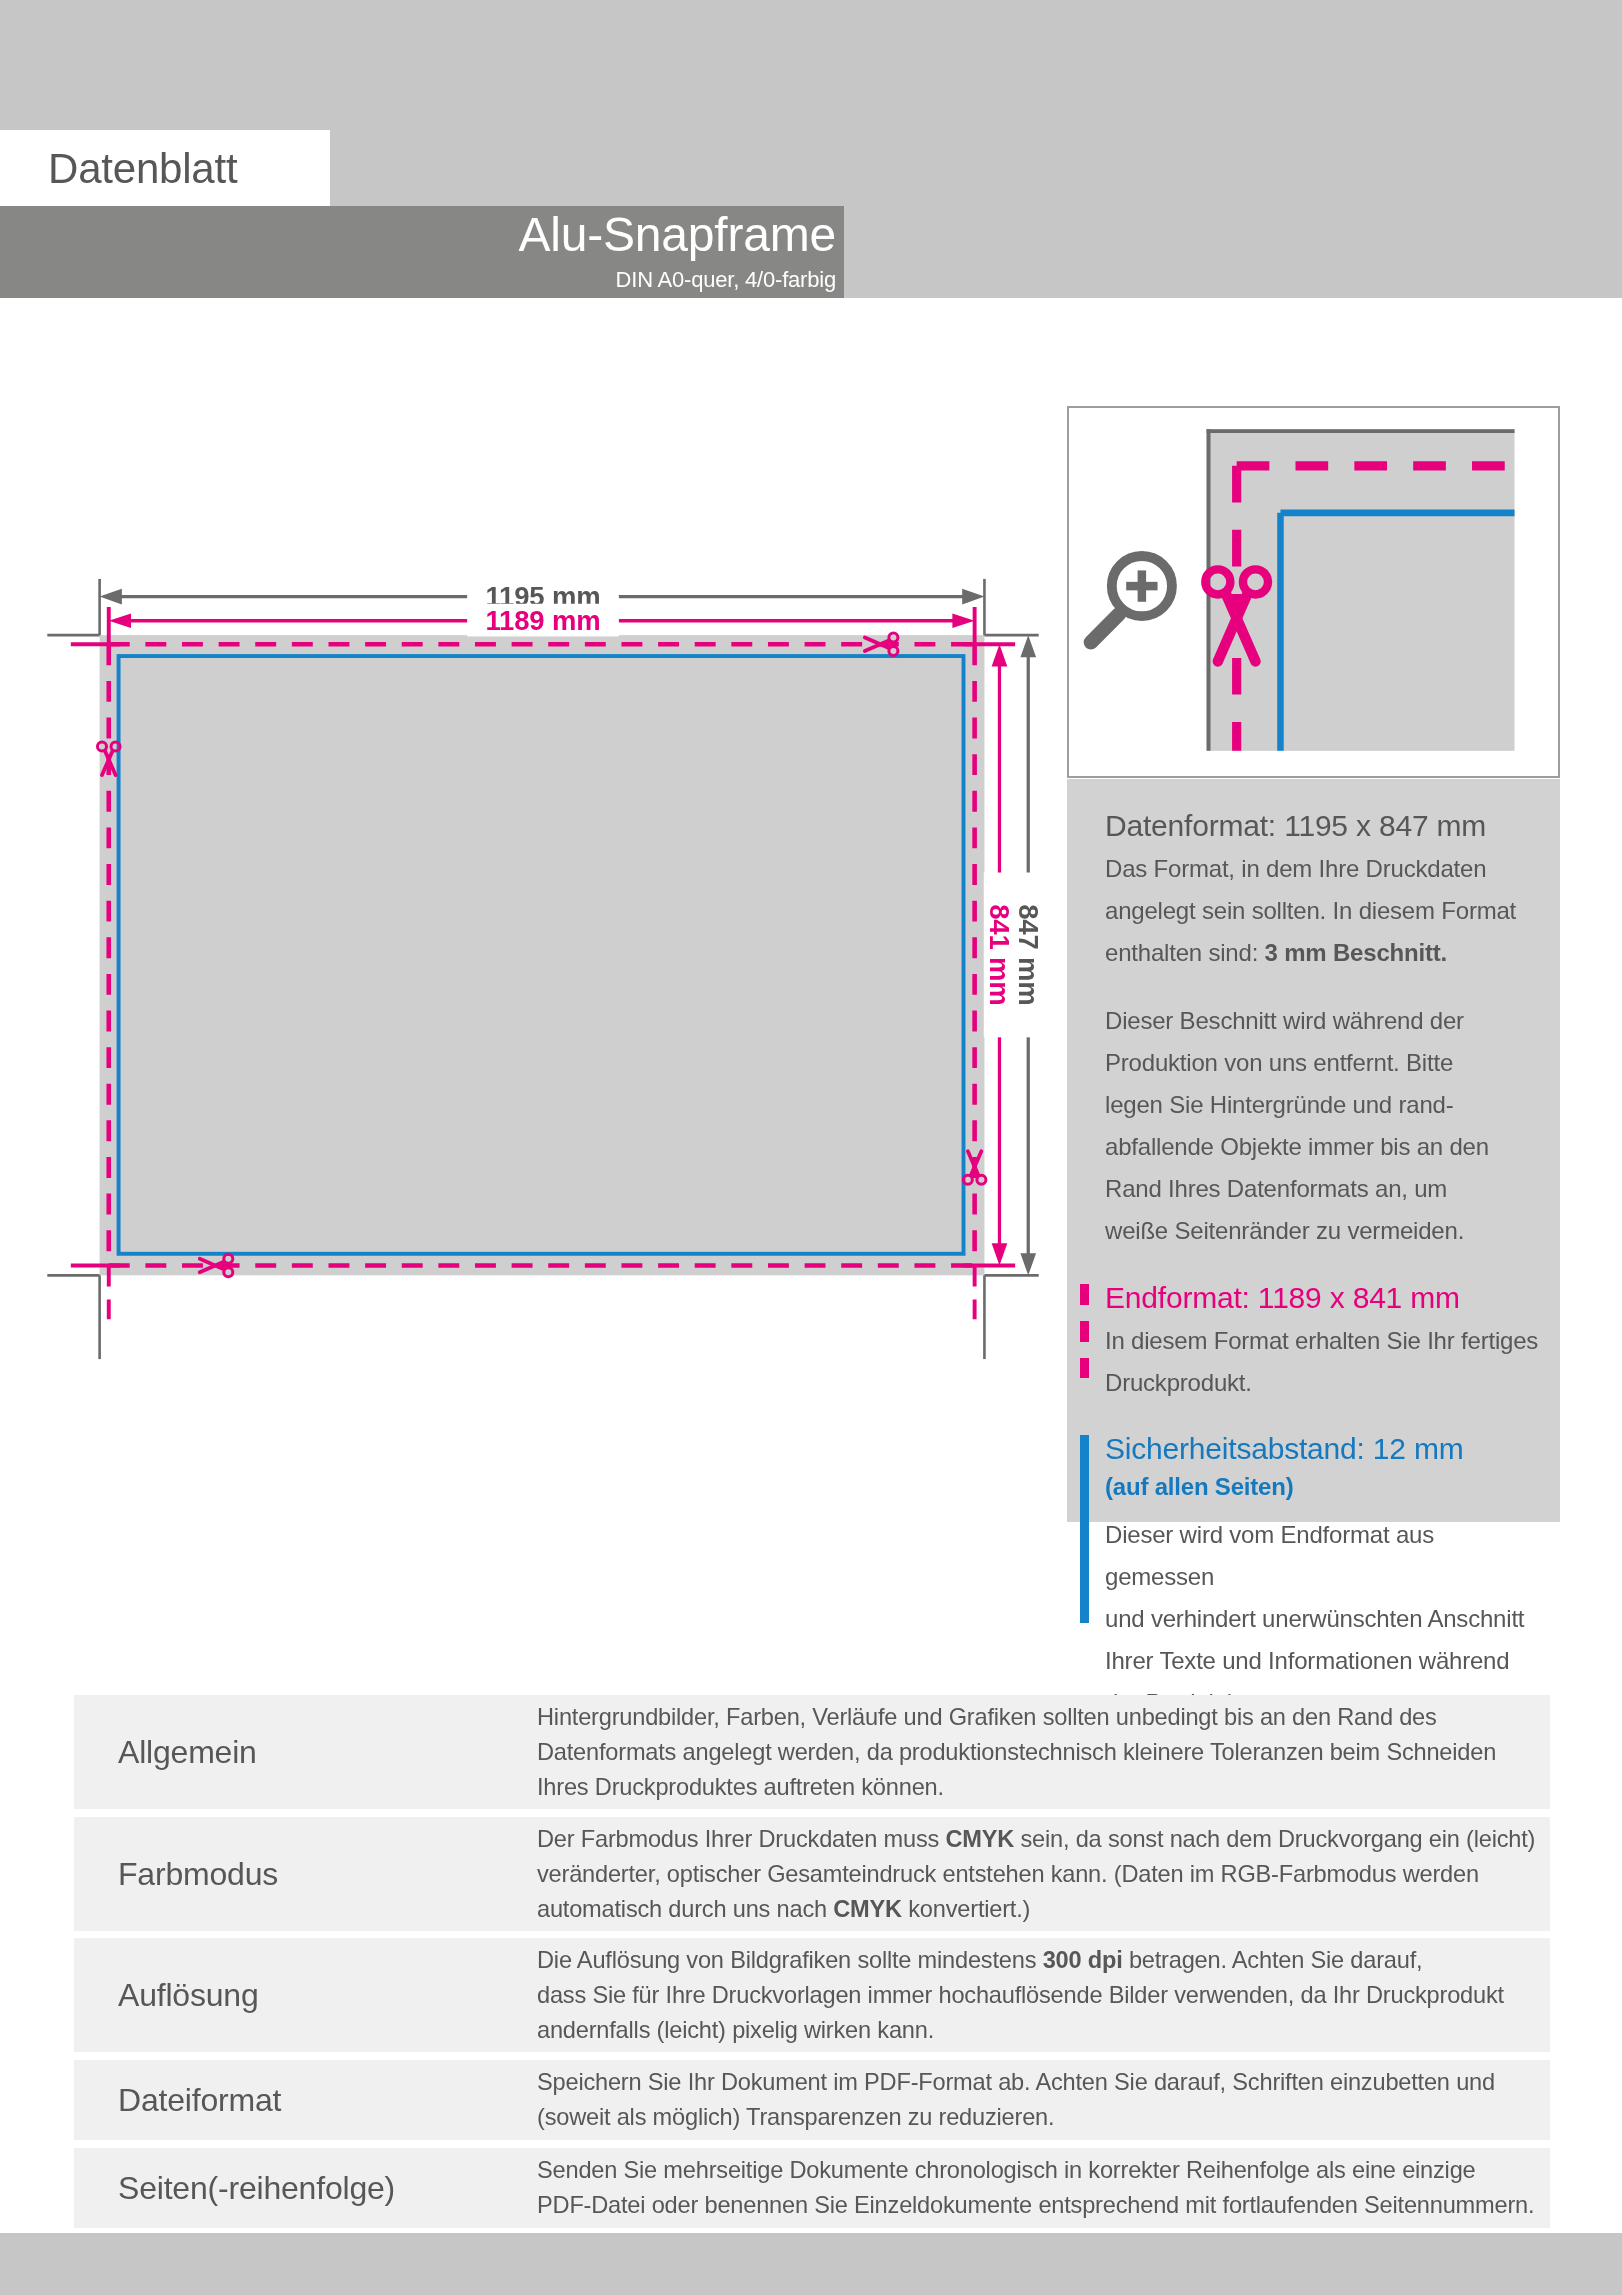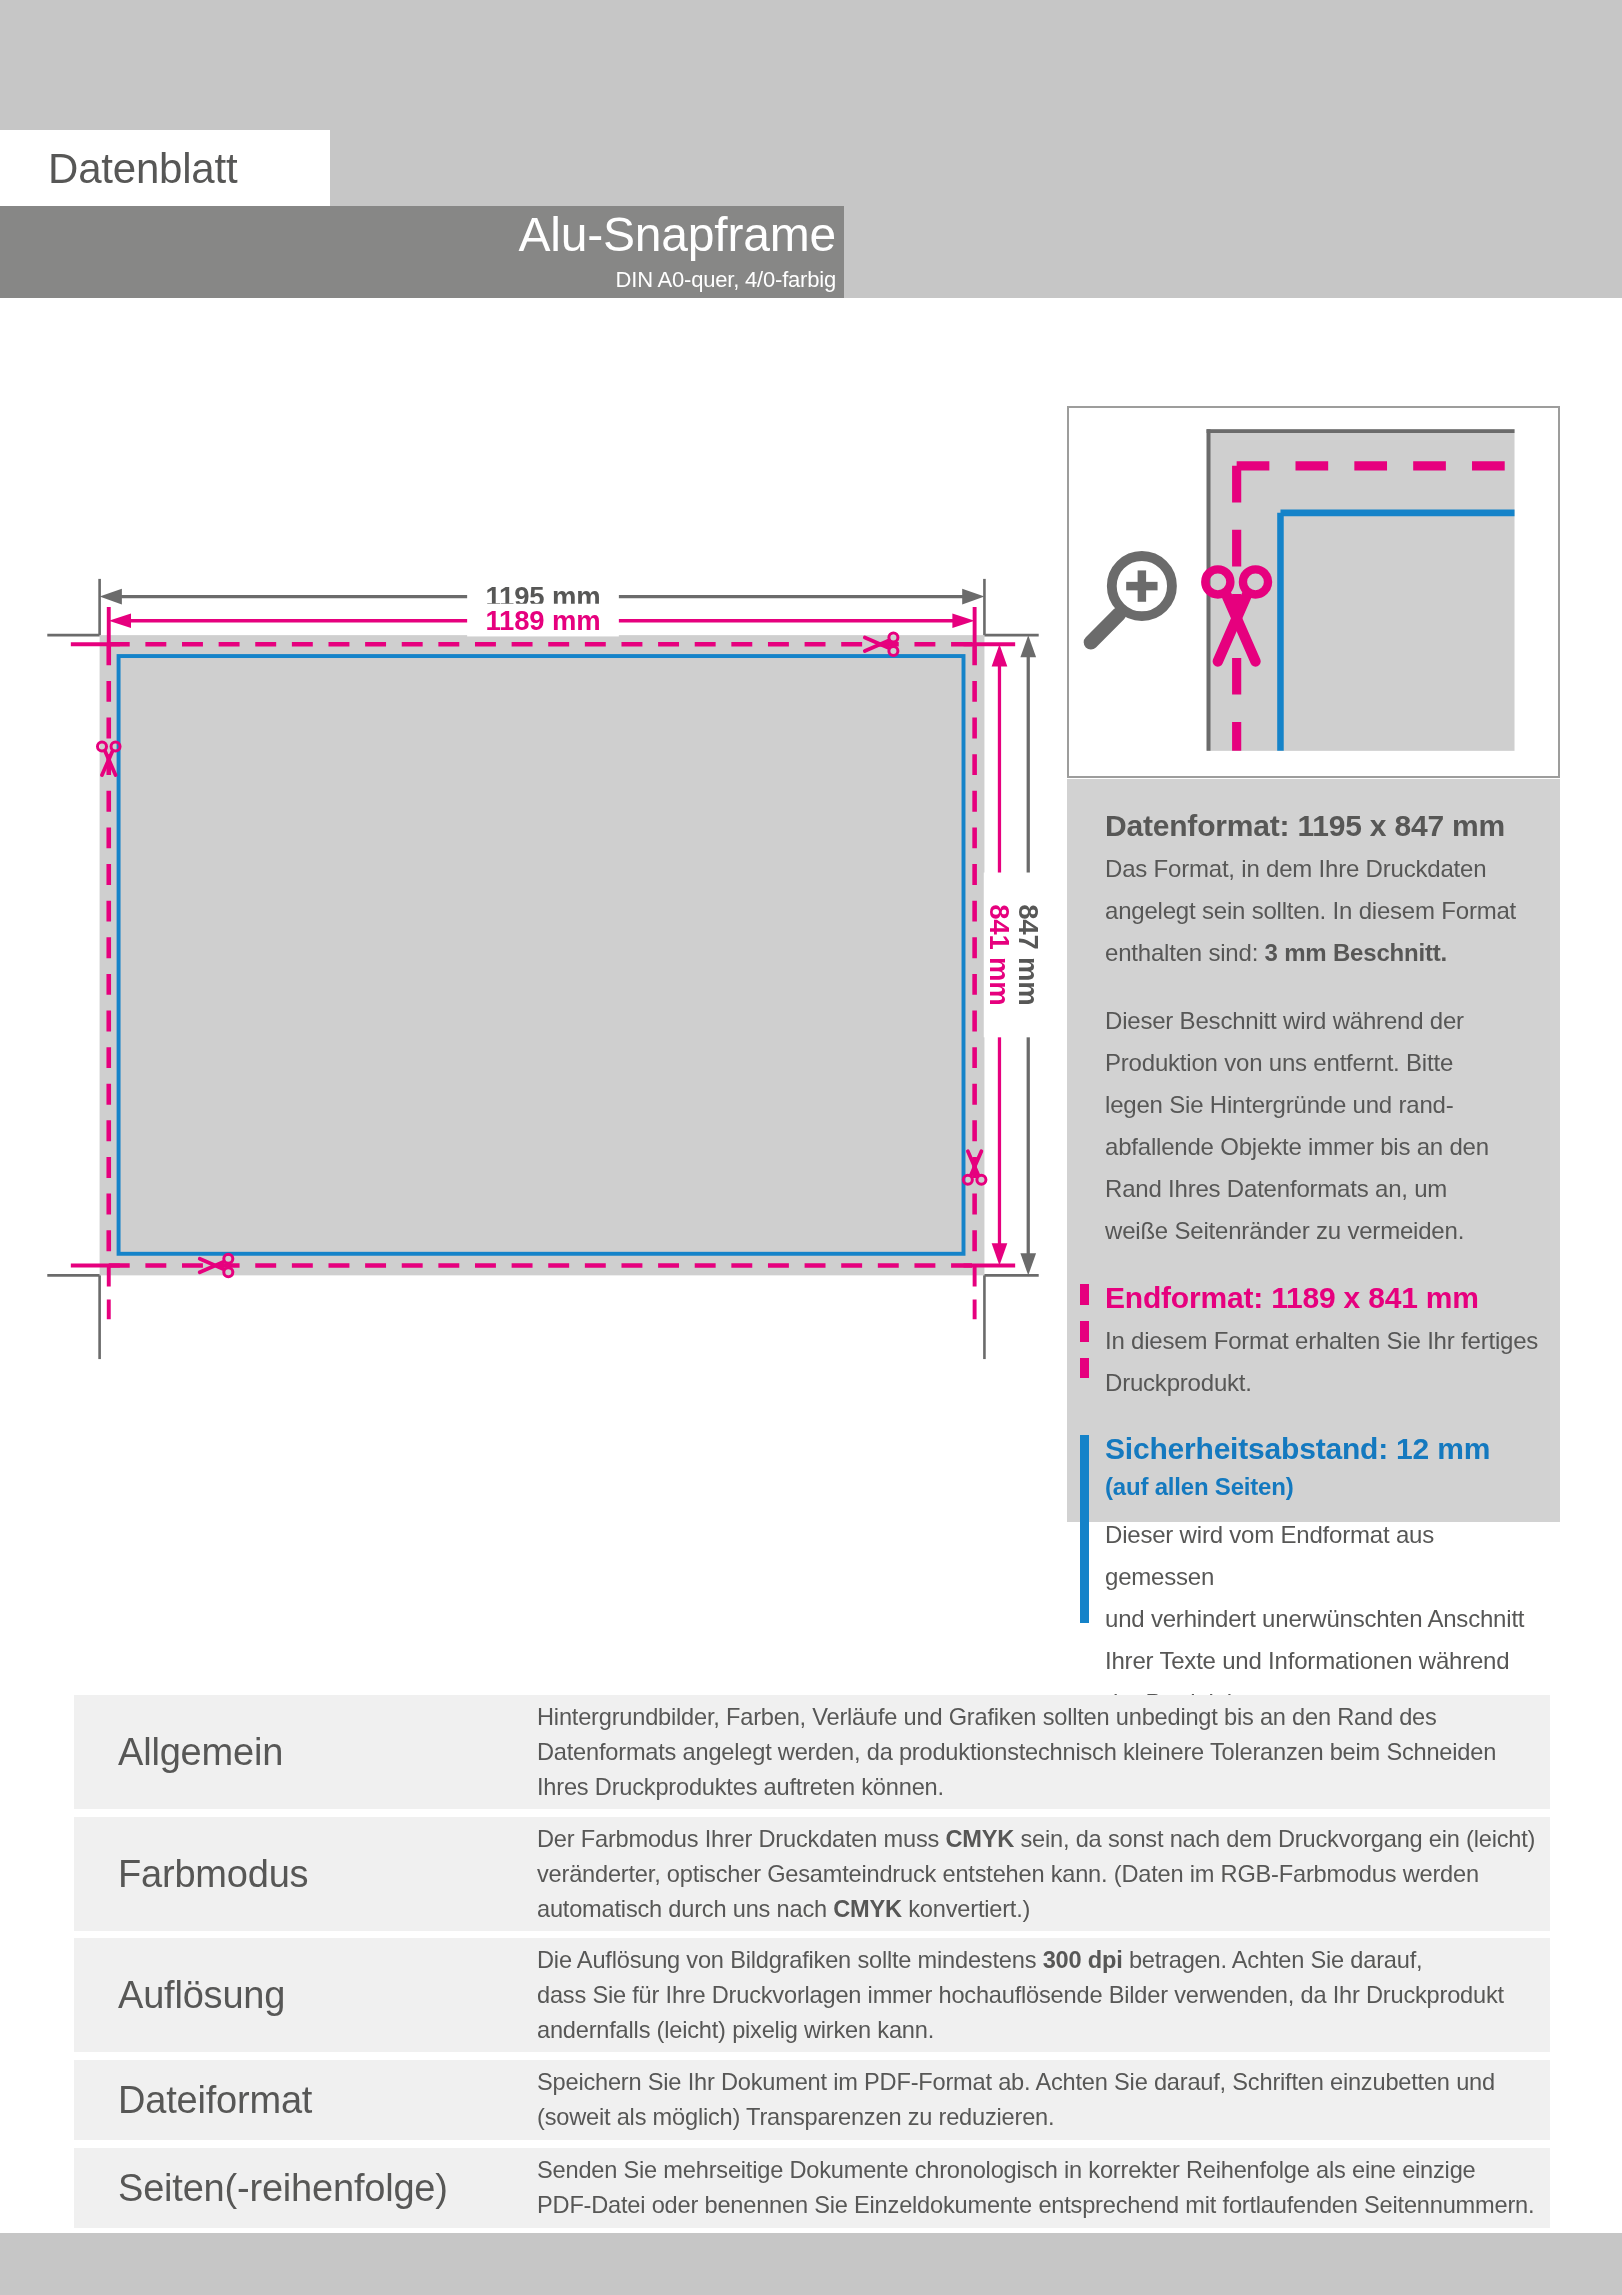--- a/index.html
+++ b/index.html
@@ -17,37 +17,37 @@
   .banner .l2{font-size:22px;line-height:33px;}
   
   .diagram-svg{left:0;top:556px;}
   
   .detail-box{left:1067px;top:406px;width:493px;height:372px;background:#ffffff;
               border:2.6px solid #9d9d9c;box-sizing:border-box;}
   .detail-box svg{position:absolute;left:-2.6px;top:-2.6px;}
   
   .info-panel{left:1067px;top:779px;width:493px;height:743px;background:#d2d2d2;
               box-sizing:border-box;padding:29px 19.6px 0 38px;}
-  .info-panel h3{margin:0;font-size:30px;line-height:35px;font-weight:700;color:#575756;}
+  .info-panel h3{margin:0;font-size:30px;line-height:35px;font-weight:400;color:#575756;}
   .info-panel p{margin:5.2px 0 0 0;font-size:24px;line-height:42px;white-space:pre-line;color:#575756;}
   .info-panel .gap{margin-top:26px;}
   .blk{position:relative;margin-top:27.5px;}
   .blk h3.magenta{color:#e6007e;}
   .blk h3.blue,.blk p.blue{color:#1479bf;}
   .blk p.sub{margin-top:0;font-weight:700;}
   .bar{position:absolute;left:-25px;top:3.9px;width:8.5px;}
   .bar.dashed{height:94px;background:repeating-linear-gradient(to bottom,#e6007e 0 21px,rgba(0,0,0,0) 21px 37px);}
   .bar.solid{height:188px;background:#1583c9;}
   
   .tips-bar{left:74px;top:1606px;width:1476px;height:69px;background:#878786;
             display:flex;align-items:center;padding-left:42px;box-sizing:border-box;}
   .tips-bar span{color:#fff;font-size:37px;}
   .tip-row{left:74px;width:1476px;background:#f0f0f0;}
   .tip-label{position:absolute;left:44px;top:0;height:100%;display:flex;align-items:center;
-             font-size:38px;color:#575756;}
+             font-size:32px;color:#575756;}
   .tip-body{position:absolute;left:463px;top:0;width:1034px;height:100%;display:flex;align-items:center;}
   .tip-body p{margin:0;font-size:23.6px;line-height:35px;white-space:pre-line;color:#575756;}
   .tip-body b,.info-panel b{font-weight:700;}
   .footer-band{left:0;top:2233px;width:1623px;height:63px;background:#c6c6c6;}
   svg text{font-family:"Liberation Sans",sans-serif;font-weight:700;font-size:42px;}
 </style>
 </head>
 <body>
 
 <div class="page">

